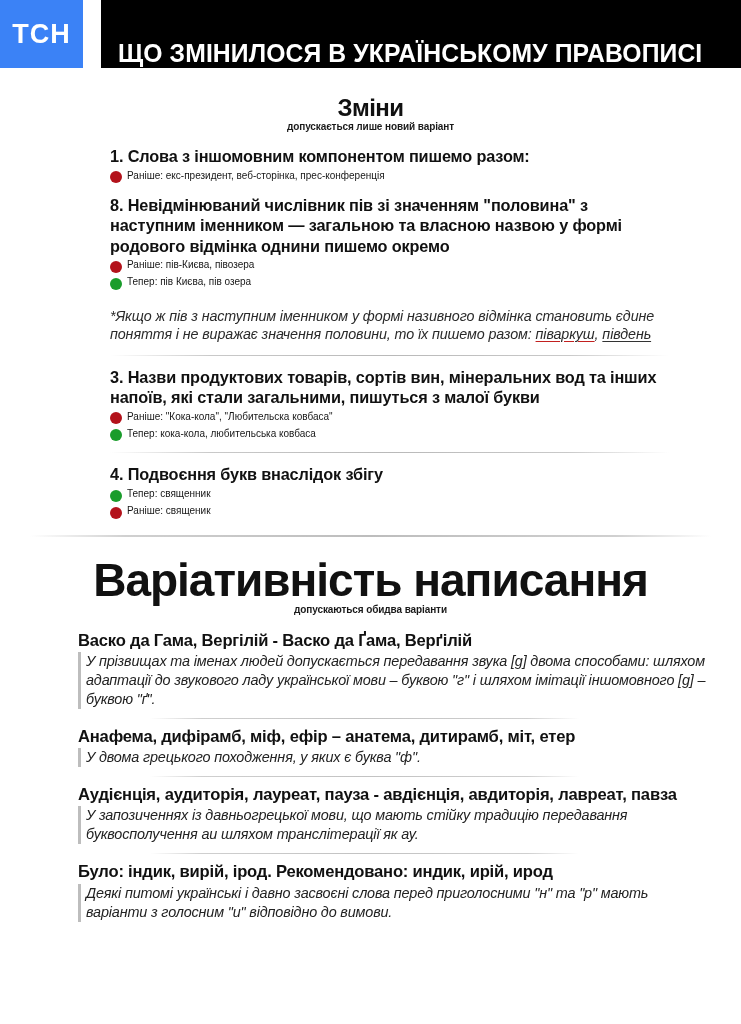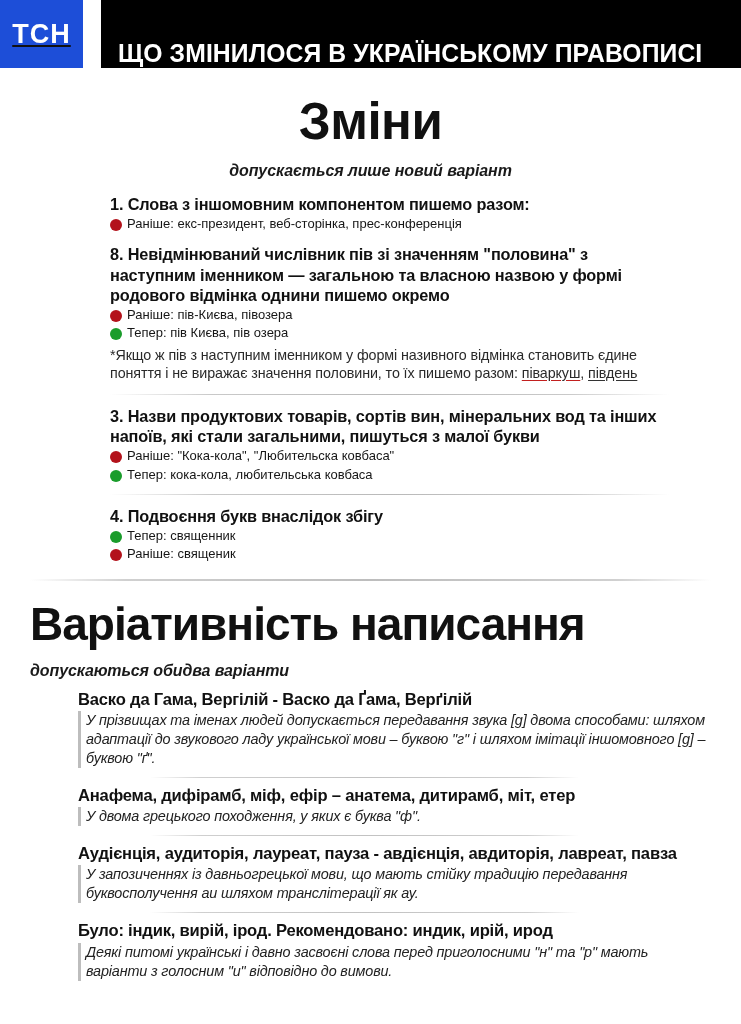--- a/index.html
+++ b/index.html
@@ -18,26 +18,25 @@
 
   
   .header {
     display: flex;
     align-items: stretch;
     height: 68px;
     width: 741px;
   }
   .logo-box {
     width: 83px;
-    background: #1d4ed8;
+    background: #3b82f6;
     display: flex;
     align-items: center;
     justify-content: center;
     flex: 0 0 83px;
-    text-decoration: underline;
   }
   .logo-text {
     color: #ffffff;
     font-family: "Liberation Sans", sans-serif;
     font-weight: bold;
     font-size: 27px;
     letter-spacing: 1px;
     line-height: 1;
   }
   .header-gap {
@@ -64,37 +63,36 @@
   }
 
   
   .section-block { padding: 0 30px; }
 
   .sec-title-wrap {
     text-align: center;
     margin-top: 28px;
   }
   .sec-title-1 {
-    font-size: 51px;
+    font-size: 24px;
     font-weight: bold;
     line-height: 1;
     letter-spacing: -0.5px;
     color: #111;
   }
   .sec-sub {
-    font-size: 16px;
+    font-size: 10px;
     font-weight: bold;
     color: #1a1a1a;
-    margin-top: 15px;
+    margin-top: 1px;
     letter-spacing: -0.1px;
-    font-style: italic;
   }
 
   .sec-title-2-wrap {
-    text-align: left;
+    text-align: center;
     margin-top: 20px;
   }
   .sec-title-2 {
     font-size: 46px;
     font-weight: bold;
     line-height: 1;
     letter-spacing: -1px;
     color: #111;
   }
 
@@ -118,60 +116,61 @@
   .item { margin-bottom: 2px; }
   .item-head {
     font-size: 16.3px;
     font-weight: bold;
     line-height: 1.24;
     color: #111;
     letter-spacing: -0.15px;
   }
   .row {
     display: flex;
-    align-items: flex-start;
-    font-size: 13px;
+    align-items: center;
+    font-size: 10px;
     line-height: 1.33;
     color: #161616;
     margin-top: 1px;
   }
   .dot {
     width: 12px;
     height: 12px;
     border-radius: 50%;
     flex: 0 0 12px;
     margin-top: 4px;
     margin-right: 5px;
   }
   .dot-red { background: #b3121b; }
   .dot-green { background: #1a9c2b; }
   .row-text { flex: 1 1 auto; }
 
   .note {
+    font-style: italic;
     font-size: 14.3px;
     line-height: 1.3;
     color: #2a2a2a;
-    margin-top: 4px;
+    margin-top: 17px;
     letter-spacing: -0.1px;
   }
   .u-red {
     text-decoration: underline;
     text-decoration-color: #c2201f;
     text-underline-offset: 2px;
   }
   .u-black {
     text-decoration: underline;
     text-decoration-color: #333;
     text-underline-offset: 2px;
   }
 
   .item-gap { height: 10px; }
 
   
-  .variability { padding: 0 32px 0 78px; margin-top: 10px; }
+  .variability { padding: 0 32px 0 78px; margin-top: 16px; }
   .ventry { margin-bottom: 4px; }
   .vtitle {
     font-size: 16.6px;
     font-weight: bold;
     line-height: 1.22;
     color: #111;
     letter-spacing: -0.2px;
   }
   .vdesc-wrap {
     display: flex;

